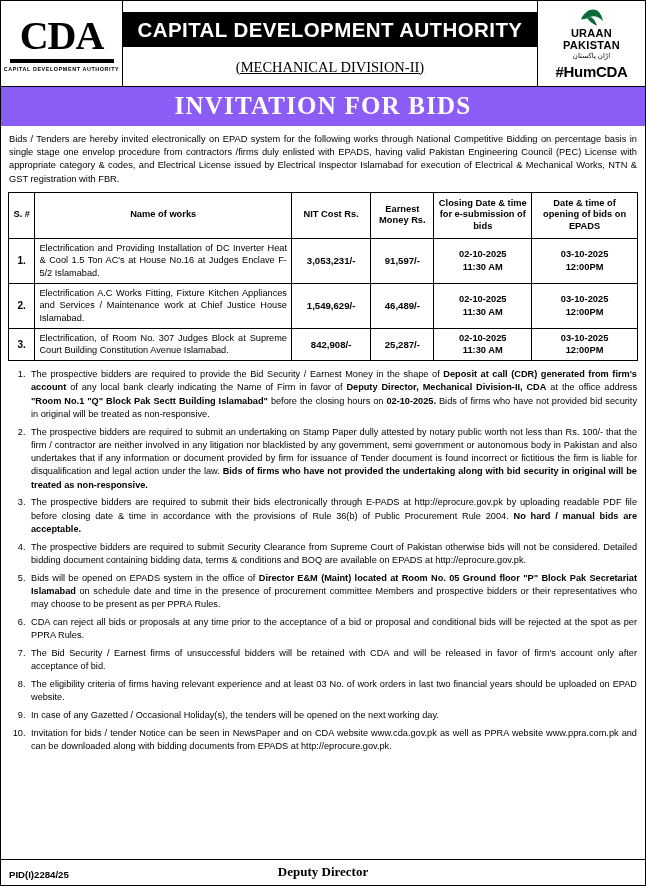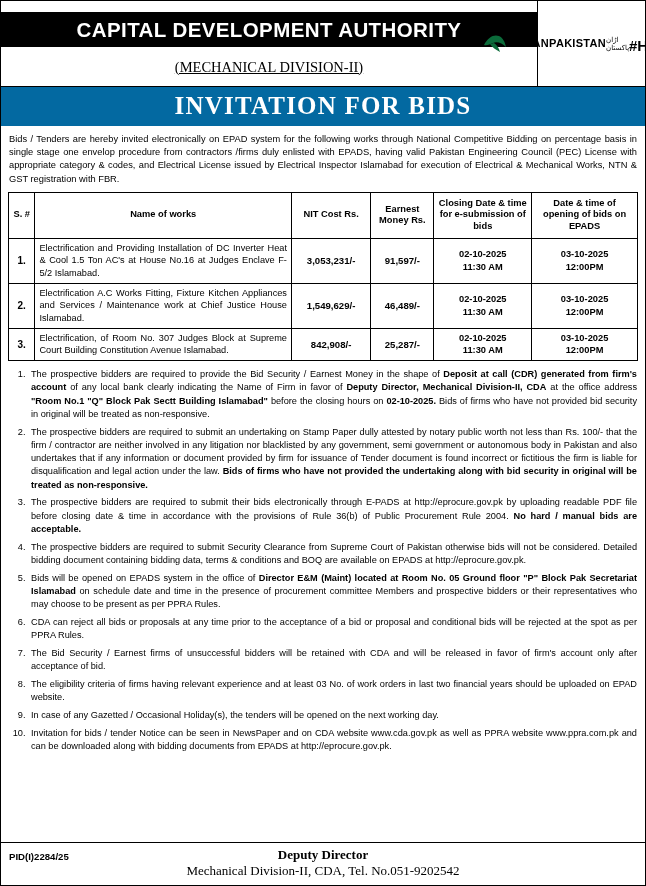--- a/index.html
+++ b/index.html
@@ -76,21 +76,21 @@
   .subtitle {
     font-size: 14.5px;
     padding: 12px 0 0 0;
     font-family: "Liberation Serif", serif;
     text-decoration: underline;
   }
   .header-right {
     width: 108px;
     border-left: 1px solid #000;
     display: flex;
-    flex-direction: row;
+    flex-direction: column;
     align-items: center;
     justify-content: center;
     padding: 2px;
   }
   .uraan-emblem {
     width: 26px; height: 20px;
     position: relative;
     margin-bottom: 1px;
   }
   .uraan-text {
@@ -107,21 +107,21 @@
   }
   .humcda {
     font-size: 15px;
     font-weight: bold;
     margin-top: 3px;
     letter-spacing: -0.3px;
   }
 
   
   .invite-band {
-    background: #0369a1;
+    background: #8b5cf6;
     color: #fff;
     text-align: center;
     font-size: 25px;
     font-weight: bold;
     letter-spacing: 1.2px;
     padding: 5px 0 6px 0;
     font-family: "Liberation Serif", serif;
   }
 
   
@@ -192,31 +192,36 @@
     line-height: 1.25;
   }
   .footer-sub {
     font-size: 13px;
     font-family: "Liberation Serif", serif;
     line-height: 1.3;
   }
   .pid {
     position: absolute;
     left: 8px;
-    bottom: 23px;
+    bottom: 5px;
     font-size: 9.6px;
     font-weight: bold;
   }
 </style>
 </head>
 <body>
 
 <div class="page">
 
   <div class="header">
+    <div class="logo-box">
+      <div class="logo-cda">CDA</div>
+      <div class="logo-bar"></div>
+      <div class="logo-sub">CAPITAL DEVELOPMENT AUTHORITY</div>
+    </div>
     <div class="header-mid">
       <div class="title-band">CAPITAL DEVELOPMENT AUTHORITY</div>
       <div class="subtitle">(MECHANICAL DIVISION-II)</div>
     </div>
     <div class="header-right">
       <div class="uraan-emblem">
         <svg width="26" height="20" viewBox="0 0 26 20">
           <path d="M2 12 C6 4, 12 1, 17 3 C21 5, 23 9, 24 14 C20 10, 15 8, 11 10 C8 11, 5 13, 2 12 Z" fill="#0b6b3a"></path>
           <path d="M12 10 C15 12, 17 15, 18 19 C14 17, 10 14, 8 11 Z" fill="#0b6b3a"></path>
         </svg>
@@ -288,16 +293,15 @@
       <li>CDA can reject all bids or proposals at any time prior to the acceptance of a bid or proposal and conditional bids will be rejected at the spot as per PPRA Rules.</li>
       <li>The Bid Security / Earnest firms of unsuccessful bidders will be retained with CDA and will be released in favor of firm's account only after acceptance of bid.</li>
       <li>The eligibility criteria of firms having relevant experience and at least 03 No. of work orders in last two financial years should be uploaded on EPAD website.</li>
       <li>In case of any Gazetted / Occasional Holiday(s), the tenders will be opened on the next working day.</li>
       <li>Invitation for bids / tender Notice can be seen in NewsPaper and on CDA website www.cda.gov.pk as well as PPRA website www.ppra.com.pk  and can be downloaded along with bidding documents from EPADS at http://eprocure.gov.pk.</li>
     </ol>
 
   <div class="footer">
     <div class="pid">PID(I)2284/25</div>
     <div class="footer-title">Deputy Director</div>
-    <div class="footer-sub">Mechanical Division-II, CDA, Tel. No.051-9202542</div>
   </div>
 
 </div>
 
 </body></html>

